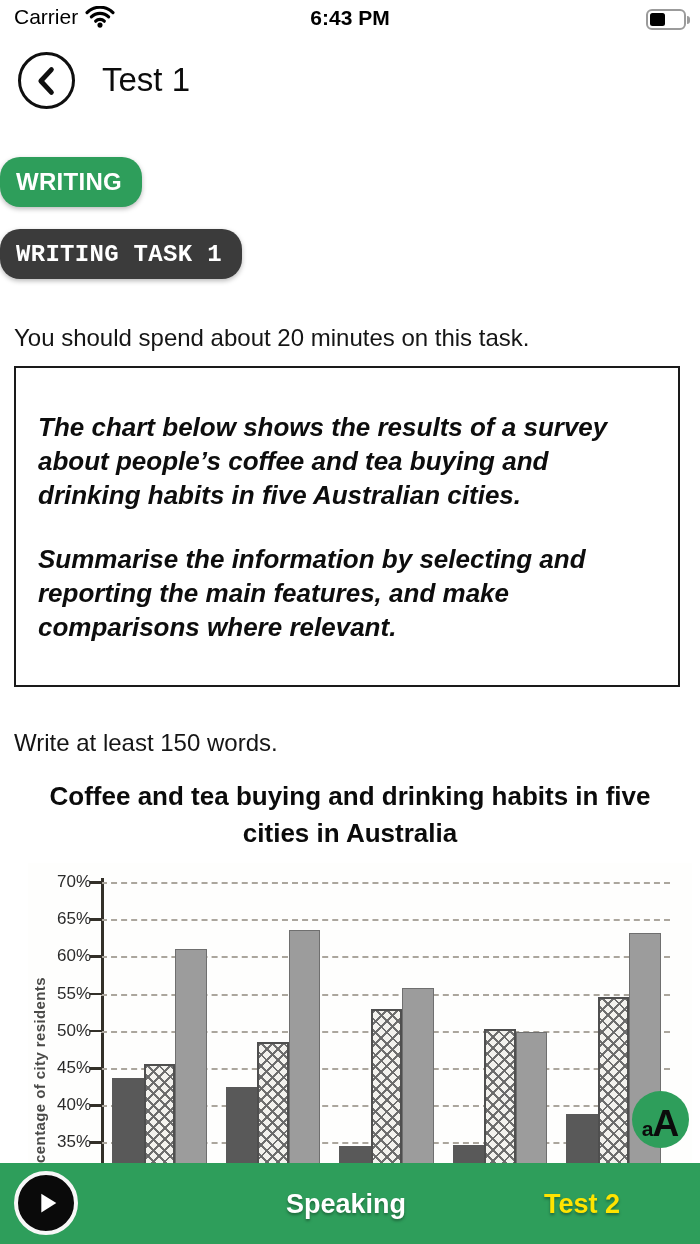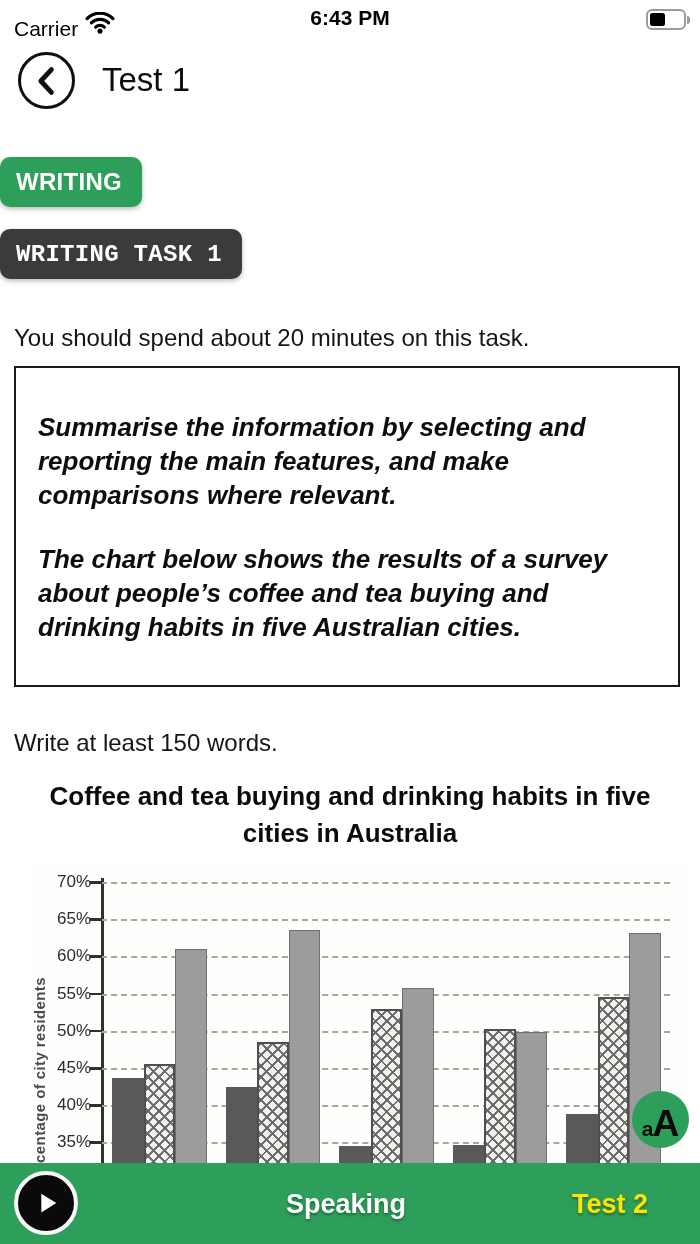--- a/index.html
+++ b/index.html
@@ -7,36 +7,36 @@
   body { font-family:"Liberation Sans", sans-serif; }
   .screen{
     position:relative; width:700px; height:1244px; margin:0 auto;
     background:#ffffff; overflow:hidden; color:#111;
     --green:#2E9E5B; --dark:#3B3B3B; --yellow:#FFE400;
   }
 
   
   .status-bar{ position:absolute; top:0; left:0; right:0; height:36px; }
   .sb-left{ position:absolute; left:14px; top:5px; display:flex; align-items:center; gap:7px; }
-  .sb-carrier{ font-size:21px; color:#000;margin-top:12px; }
+  .sb-carrier{ font-size:21px; color:#000; }
   .sb-time{ position:absolute; left:0; right:0; top:6px; text-align:center; font-size:21px; font-weight:700; color:#000; }
   .sb-batt{ position:absolute; right:10px; top:9px; display:flex; align-items:center; }
   .batt-body{ width:40px; height:21px; border:2px solid #9b9b9b; border-radius:6px; position:relative; background:#fff; }
   .batt-fill{ position:absolute; left:2px; top:2px; bottom:2px; width:15px; background:#000; border-radius:2.5px; }
   .batt-nub{ width:3px; height:8px; background:#9b9b9b; border-radius:0 3px 3px 0; margin-left:1px; }
 
   
   .back-btn{ position:absolute; left:18px; top:52px; width:57px; height:57px;
     border-radius:50%; border:3.5px solid #0f0f0f; background:transparent; cursor:pointer;
     display:flex; align-items:center; justify-content:center; }
   .page-title{ position:absolute; left:102px; top:61px; font-size:33px; font-weight:400; color:#0c0c0c; }
 
   
   .badge{ position:absolute; left:0; height:50px; display:inline-flex; align-items:center;
-    padding:0 20px 0 16px; border-radius:10px; color:#fff; font-size:24px; font-weight:700;
+    padding:0 20px 0 16px; border-radius:20px; color:#fff; font-size:24px; font-weight:700;
     letter-spacing:.3px; box-shadow:0 2px 5px rgba(0,0,0,.28); white-space:nowrap; }
   .badge-green{ top:157px; background:var(--green); }
   .badge-dark{ top:229px; background:var(--dark);font-family:Liberation Mono, monospace; }
 
   
   .note{ position:absolute; left:14px; font-size:24px; color:#151515; }
   .note-time{ top:324px; }
   .note-words{ top:729px; }
   .prompt-box{ position:absolute; left:14px; top:366px; width:666px; height:321px;
     border:2px solid #1a1a1a; background:#fff; padding:42px 26px 0 22px; }
@@ -74,21 +74,21 @@
 
   
   .bottom-bar{ position:absolute; left:0; right:0; top:1163px; height:81px; background:var(--green); z-index:6; }
   .play-btn{ position:absolute; left:14px; top:8px; width:64px; height:64px; border-radius:50%;
     background:#0a0a0a; border:4px solid #f7f7f7; cursor:pointer;
     display:flex; align-items:center; justify-content:center; }
   .bb-label{ position:absolute; top:26px; font-size:27px; font-weight:700; color:#fff;
     text-shadow:0 2px 3px rgba(0,0,0,.35); white-space:nowrap; cursor:pointer; }
   .bb-track{ left:94px; }
   .bb-speaking{ left:286px; }
-  .bb-test2{ left:572px; color:var(--yellow);text-align:center; }
+  .bb-test2{ left:544px; color:var(--yellow);text-align:center; }
 </style>
 </head>
 <body>
 
 <div class="screen" style="--green: #2E9E5B; --dark: #3B3B3B; --yellow: #FFE400;">
 
   <div class="status-bar">
     <div class="sb-left">
       <span class="sb-carrier">Carrier</span>
       <svg width="30" height="22" viewBox="0 0 24 18">
@@ -117,22 +117,22 @@
   <div class="badge badge-green">
     <span>WRITING</span>
   </div>
   <div class="badge badge-dark">
     <span>WRITING TASK 1</span>
   </div>
 
   <p class="note note-time">You should spend about 20 minutes on this task.</p>
 
   <div class="prompt-box">
+    <p>The chart below shows the results of a survey about people’s coffee and tea buying and drinking habits in five Australian cities.</p>
     <p>Summarise the information by selecting and reporting the main features, and make comparisons where relevant.</p>
-    <p>The chart below shows the results of a survey about people’s coffee and tea buying and drinking habits in five Australian cities.</p>
   </div>
 
   <p class="note note-words">Write at least 150 words.</p>
 
   <h2 class="chart-title">Coffee and tea buying and drinking habits in five cities in Australia</h2>
   <div class="chart" id="chart">
     <div class="y-axis-line"></div>
     <div class="y-axis-label">rcentage of city residents</div>
   <div class="grid-line" style="left: 73px; width: 569px; top: 19px;"></div>
       <div class="y-tick" style="left: 62px; width: 12px; top: 18px;"></div>

